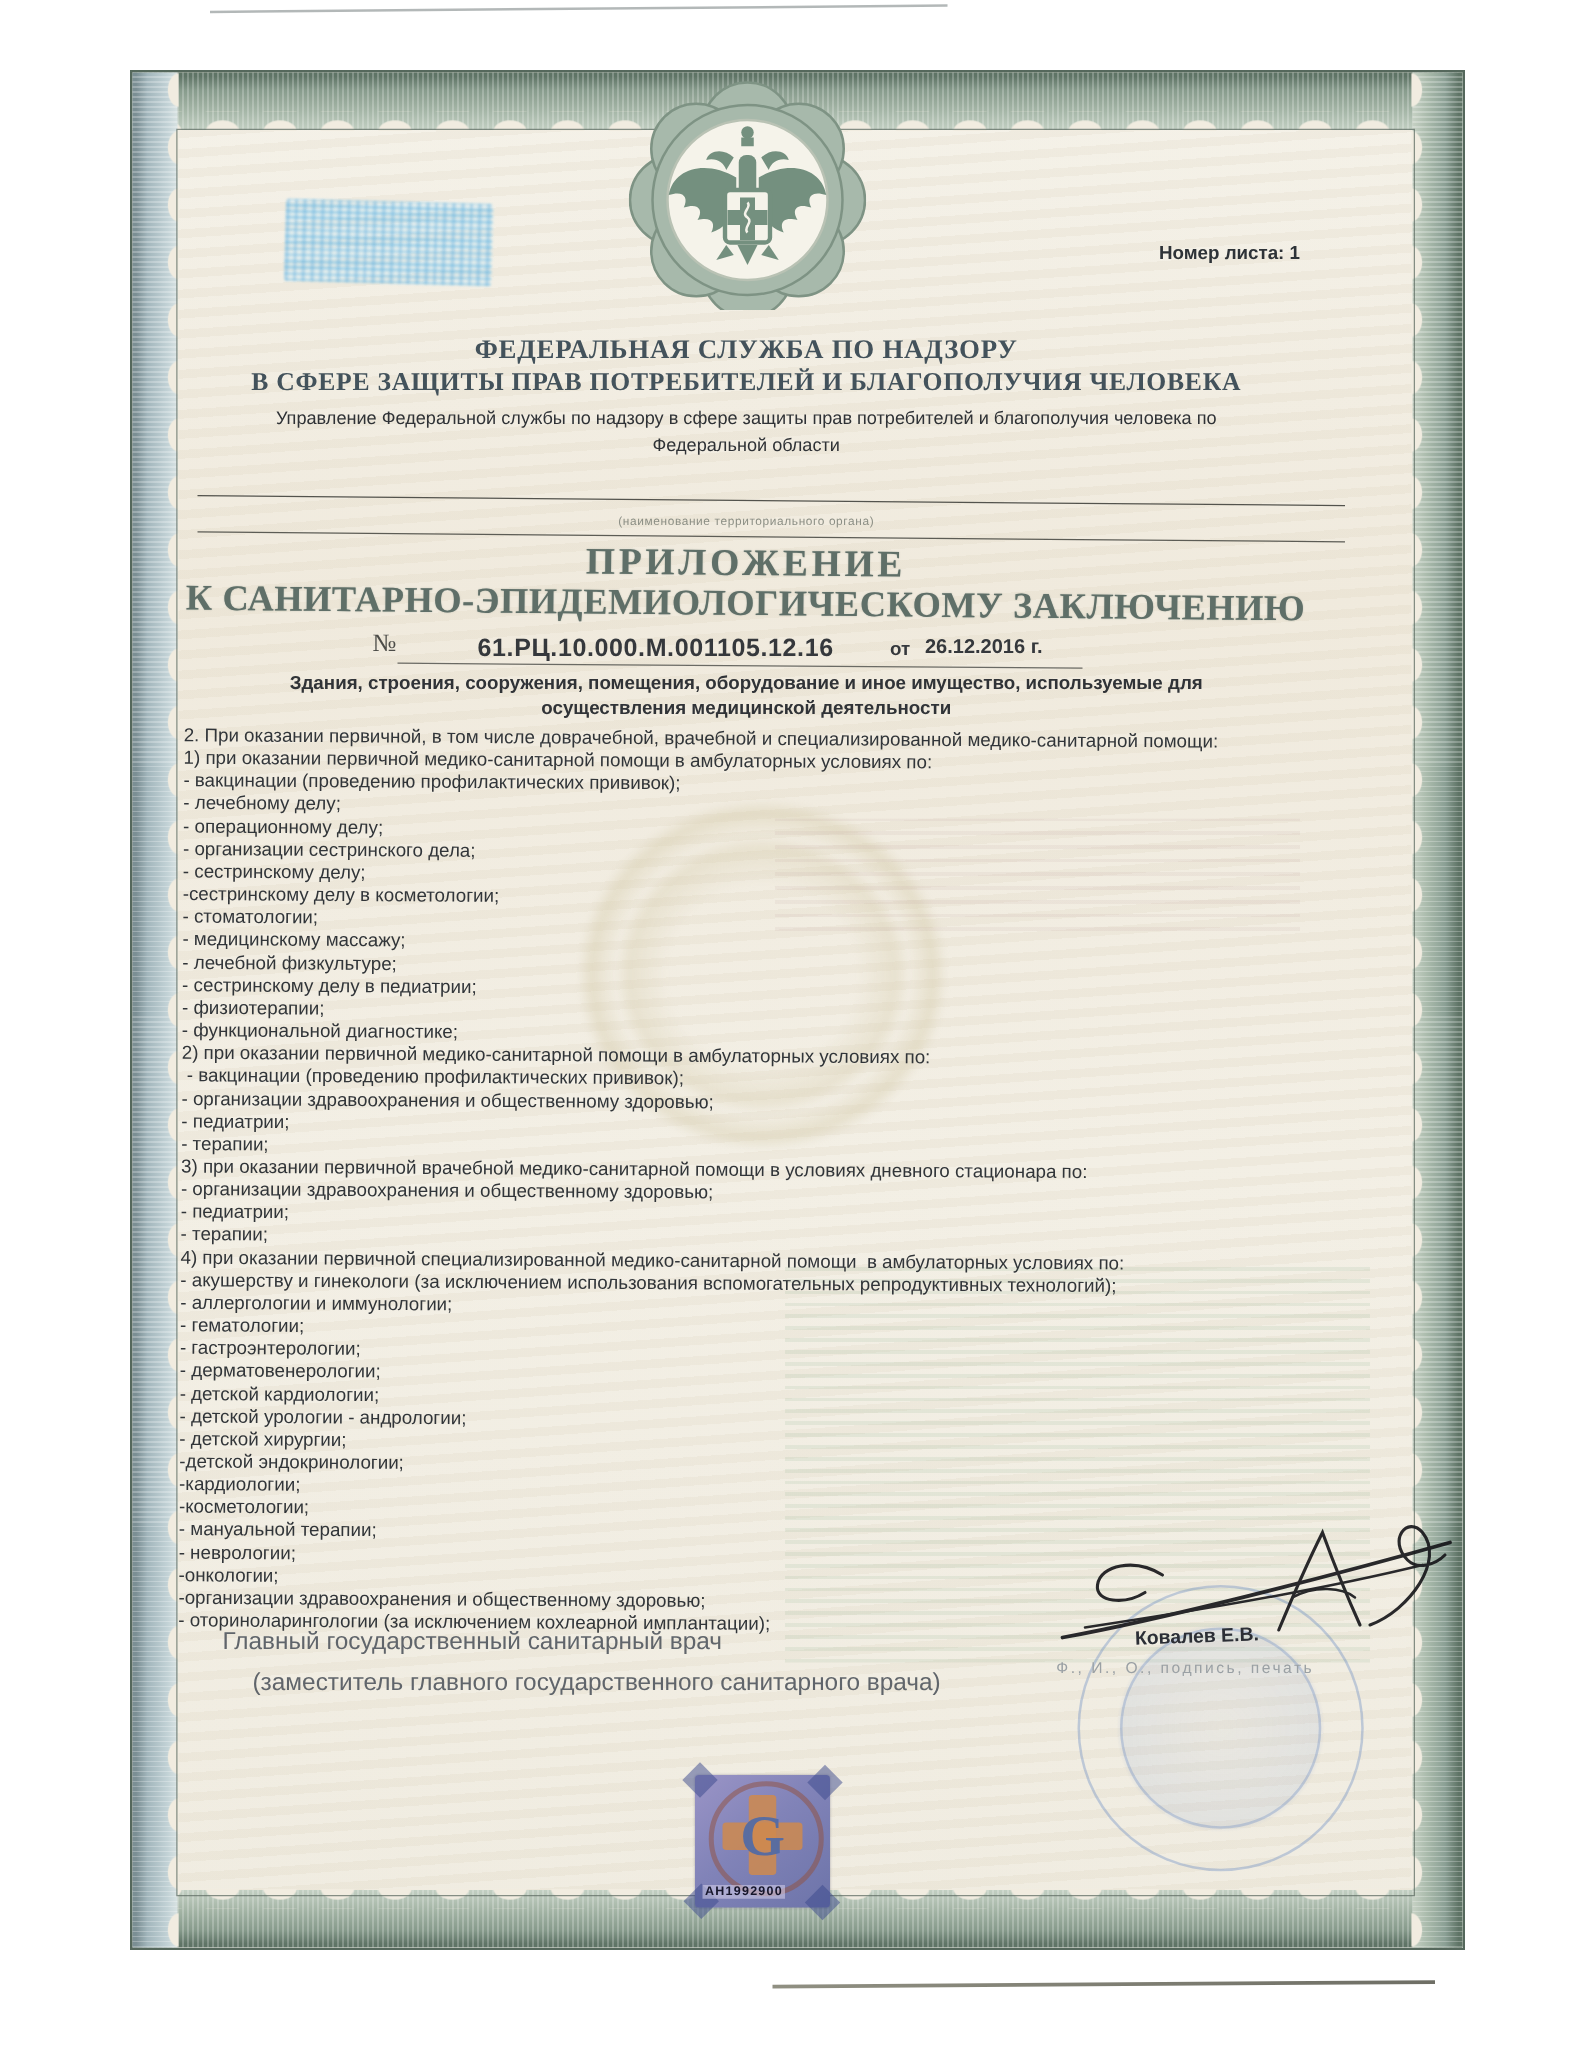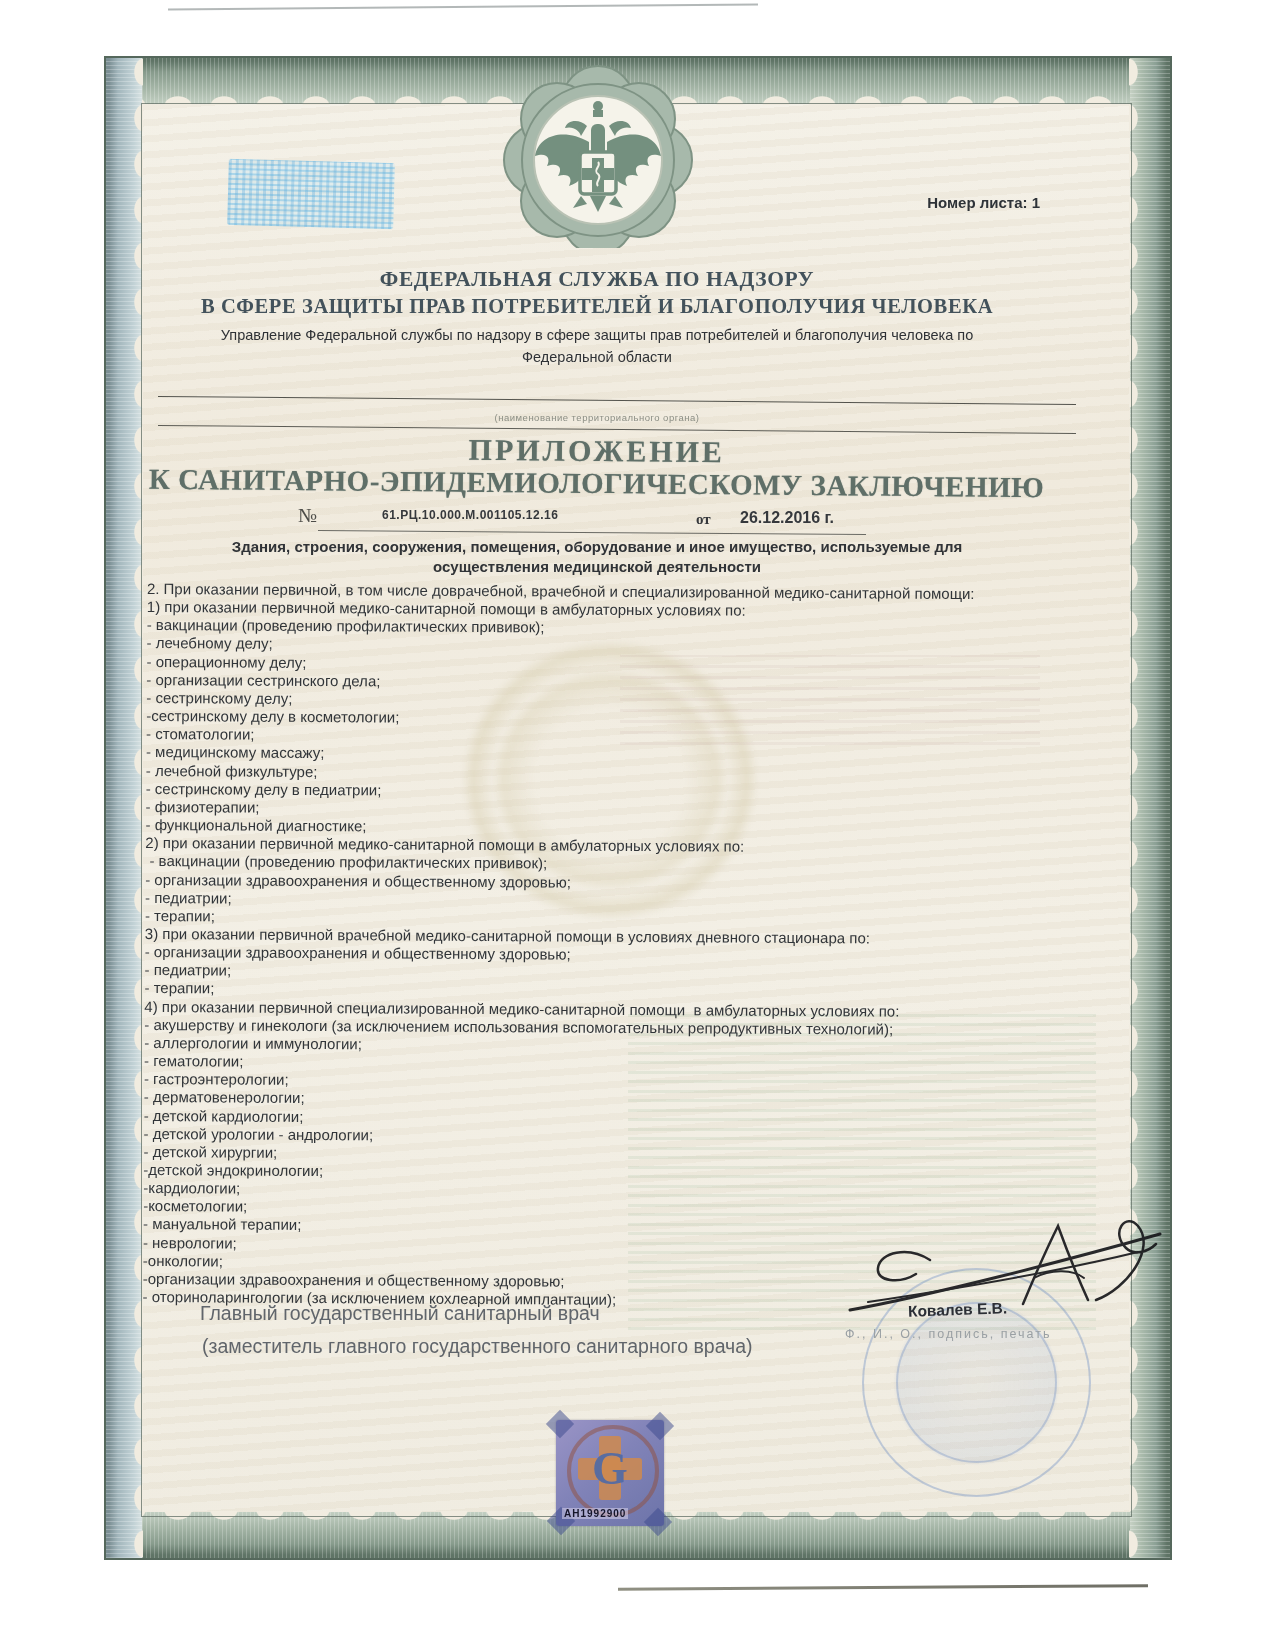--- a/index.html
+++ b/index.html
@@ -84,35 +84,35 @@
   .rule1{top:400px;border-top:1.6px solid #53534d;transform:rotate(0.5deg);}
   .rule2{top:429px;border-top:1.4px solid #5c5c55;transform:rotate(0.5deg);}
   .org-caption{top:412px;font-size:9.5px;color:#8b8e84;letter-spacing:.5px;}
   .title-block{position:absolute;left:142px;width:910px;text-align:center;z-index:5;
                transform:rotate(0.55deg);transform-origin:50% 0;}
   .big-title{font-family:"Liberation Serif",serif;font-weight:700;color:#5f6f68;
              text-shadow:0 0 1px rgba(95,111,104,.55);}
   .bt1{position:absolute;left:0;width:100%;top:0;font-size:30px;letter-spacing:3px;}
   .bt2{position:absolute;left:0;width:100%;top:33px;font-size:29px;letter-spacing:.5px;}
   .num-label{left:298px;top:504px;font-family:"Liberation Serif",serif;font-size:20px;color:#4c4c48;z-index:5;}
-  .num-value{left:382px;top:508px;font-weight:700;font-size:12px;color:#35383c;letter-spacing:.5px;z-index:5;}
-  .num-from{left:696px;top:511px;font-weight:700;font-size:15px;color:#35383c;z-index:5;font-family:Liberation Serif, serif;}
+  .num-value{left:382px;top:508px;font-weight:700;font-size:20px;color:#35383c;letter-spacing:.5px;z-index:5;}
+  .num-from{left:712px;top:511px;font-weight:700;font-size:15px;color:#35383c;z-index:5;}
   .num-date{left:740px;top:509px;font-weight:700;font-size:16px;color:#35383c;z-index:5;}
   .num-rule{top:532px;left:318px;width:548px;border-top:1.3px solid #6a6a64;transform:rotate(0.4deg);}
   .subject{font-weight:700;font-size:15px;color:#303337;}
   .subj1{top:538px;}
   .subj2{top:558px;}
 
   
   .body-list{position:absolute;left:147px;top:580px;width:960px;z-index:5;
              transform:rotate(0.35deg);transform-origin:0 0;}
   .body-line{font-size:15px;line-height:18.15px;color:#313539;white-space:pre;}
 
   
-  .pos1{left:200px;top:1302px;font-size:19.5px;color:#60656b;z-index:5;}
+  .pos1{left:178px;top:1302px;font-size:19.5px;color:#60656b;z-index:5;}
   .pos2{left:162px;top:1335px;font-size:19.5px;color:#60656b;z-index:5;margin-left:40px;}
   .stamp-circle{position:absolute;left:862px;top:1268px;width:225px;height:225px;border-radius:50%;
     border:2.5px solid rgba(82,122,189,.32);z-index:4;
     background:radial-gradient(closest-side, rgba(120,150,210,.06), rgba(120,150,210,.12) 70%, rgba(120,150,210,0) 74%);}
   .stamp-circle::after{content:"";position:absolute;inset:32px;border-radius:50%;
     border:2px solid rgba(82,122,189,.28);}
   .signature-svg{position:absolute;left:838px;top:1208px;z-index:6;}
   .signer-name{left:908px;top:1301px;font-weight:700;font-size:15.5px;color:#2c2f36;
                transform:rotate(-2deg);z-index:6;}
   .signer-caption{left:845px;top:1327px;font-size:12.5px;color:#9aa0a4;letter-spacing:2px;z-index:5;}

